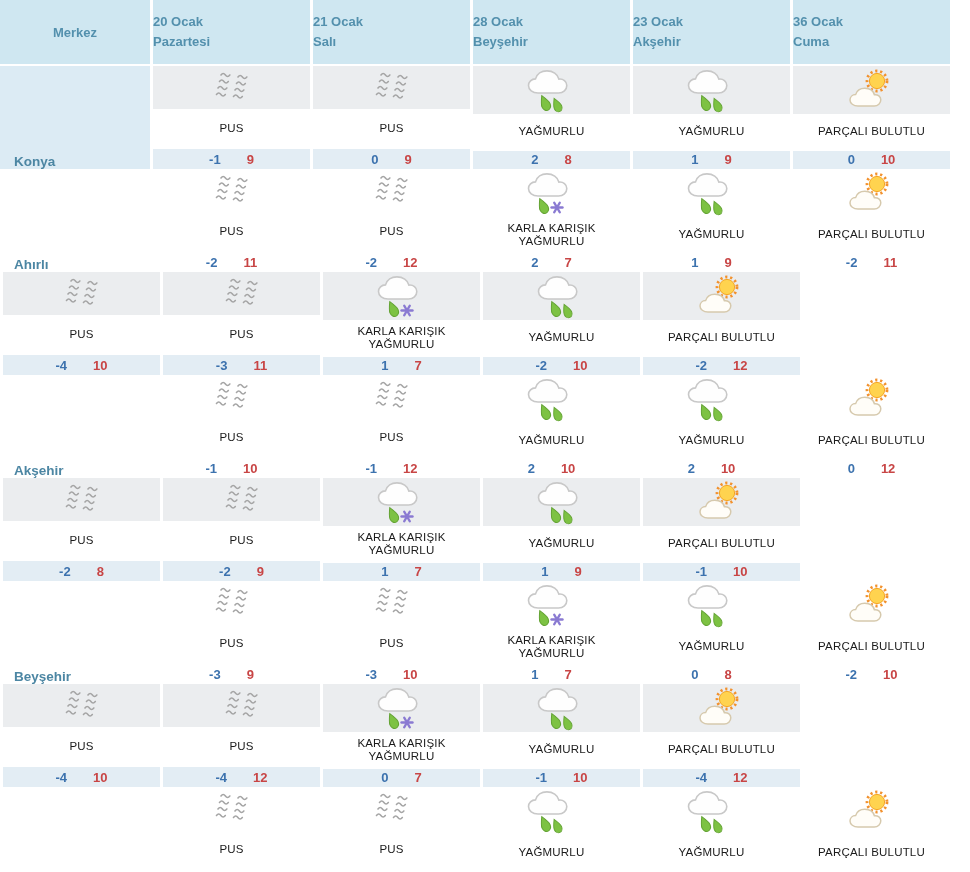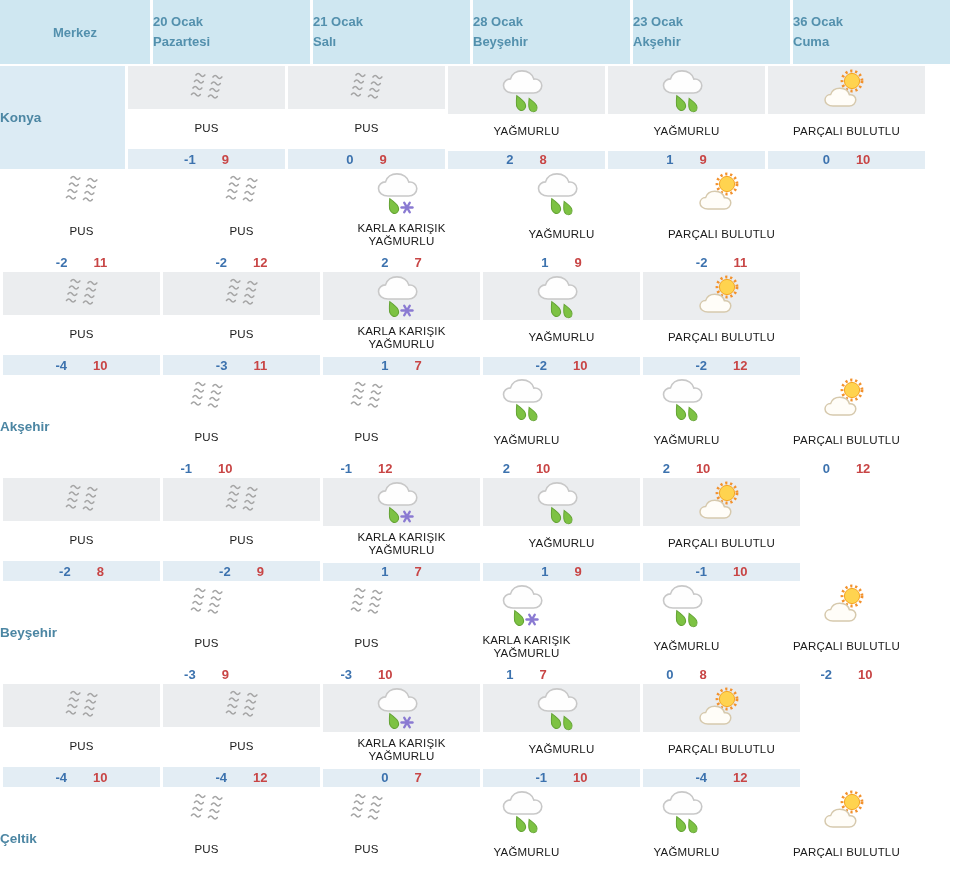--- a/index.html
+++ b/index.html
@@ -13,21 +13,21 @@
     font-family:"Liberation Sans","DejaVu Sans",sans-serif;
   }
   .table{width:950px}
   .header{display:flex;height:64px;background:var(--header-bg);margin-bottom:2px}
   .h-city{width:150px;display:flex;align-items:center;justify-content:center;
     color:var(--header-text);font-weight:bold;font-size:13px}
   .h-day{width:160px;border-left:3px solid #fff;display:flex;flex-direction:column;
     justify-content:center;color:var(--header-text);
     font-weight:bold;font-size:13px;line-height:1.55}
   .row{display:flex;height:103px;background:#fff}
-  .city-cell{width:125px;display:flex;align-items:center;}
+  .city-cell{width:150px;display:flex;align-items:flex-end;padding-left:14px}
   .city-cell span{color:var(--city-text);font-weight:bold;font-size:13.5px;cursor:pointer}
   .row.shaded .city-cell{background:var(--shade-city)}
   .day-cell{width:160px;border-left:3px solid #fff;display:flex;flex-direction:column}
   .band{display:flex;align-items:center;justify-content:center}
   .icon-band{height:50px;background:#fff}
   .row.shaded .icon-band{background:var(--shade-icon)}
   .cond-band{height:46px;background:#fff;text-align:center}
   .cond-band span{font-size:11.5px;color:var(--cond-text);max-width:126px;line-height:1.2;
     letter-spacing:.2px}
   .temp-band{height:23px;background:#fff;gap:26px;font-size:13px;font-weight:bold}
@@ -174,20 +174,23 @@
           <div class="band cond-band">
             <span>PARÇALI BULUTLU</span>
           </div>
           <div class="band temp-band">
             <span class="min">0</span>
             <span class="max">10</span>
           </div>
         </div>
       </div>
       <div class="row">
+        <div class="city-cell">
+          <span>Ahırlı</span>
+        </div>
         <div class="day-cell">
           <div class="band icon-band">
   <svg width="48" height="42" viewBox="0 0 48 42">
     <defs>
                 <path id="wv" d="M0 0 q2.2 -3 4.4 0 t4.4 0" fill="none"></path>
               </defs>
     <g stroke="#a5a5a5" stroke-width="1.6" stroke-linecap="round" fill="none">
       <use href="#wv" x="13" y="8"></use>
                 <use href="#wv" x="11.5" y="14.5"></use>
       <use href="#wv" x="10" y="21"></use>

